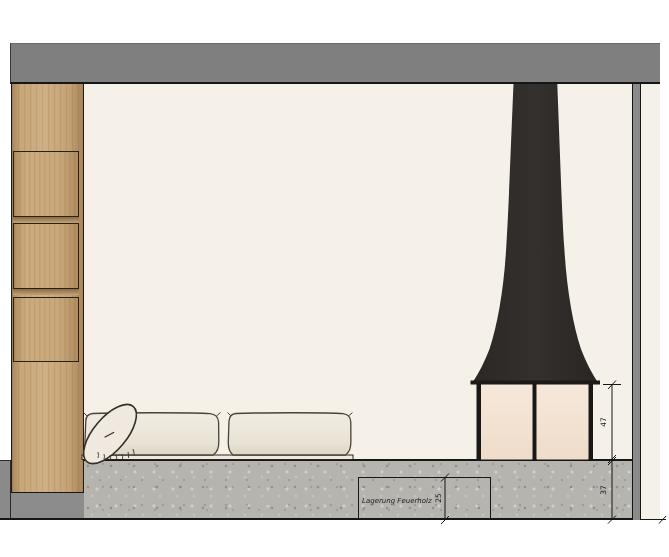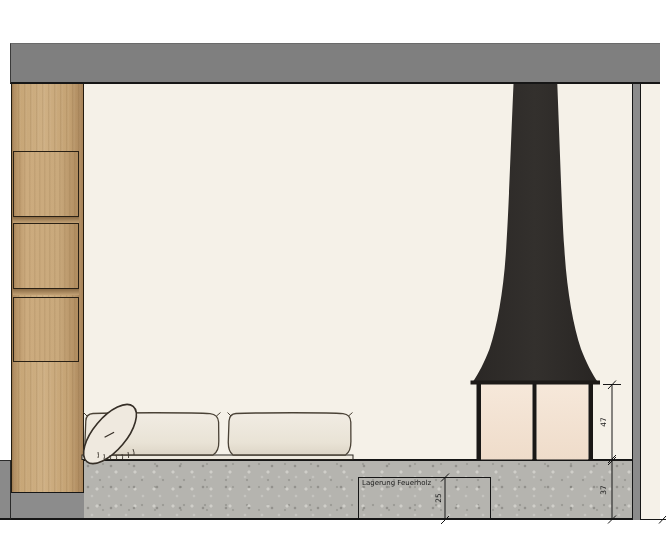--- a/index.html
+++ b/index.html
@@ -72,23 +72,24 @@
       radial-gradient(circle at 16px 19px, rgba(128,127,122,.45) 1px, transparent 1.6px);
     background-size:23px 21px,19px 17px,26px 23px,17px 19px,21px 25px;
   }
 
   
   .storage{
     left:358px;top:477px;width:133px;height:43px;box-sizing:border-box;
     border:1.5px solid #161616;
   }
   .storage-label{
-    position:absolute;left:3px;top:1px;
+    position:absolute;left:3px;top:19px;
     font-size:7px;line-height:8px;color:#1a1a1a;white-space:nowrap;
     letter-spacing:0px;
+    font-style:italic;
   }
 
   .overlay{left:0;top:0;width:669px;height:557px;pointer-events:none;}
   .dimtext{font-size:7.5px;fill:#1a1a1a;font-family:"DejaVu Sans","Liberation Sans",sans-serif;}
 </style>
 </head>
 <body>
 
 <div class="canvas">
 

